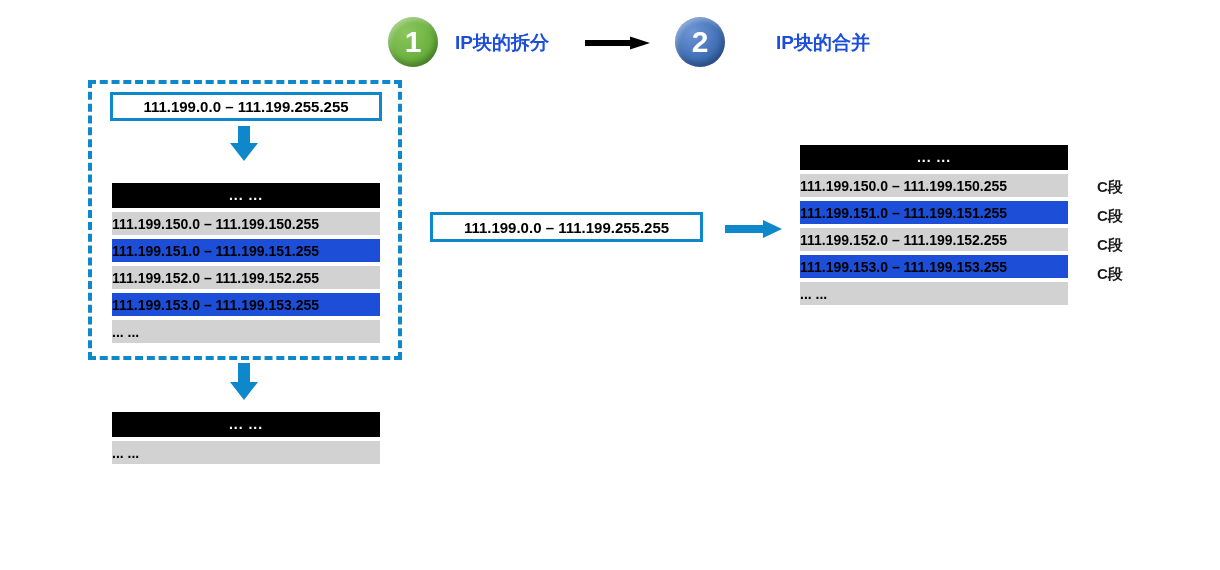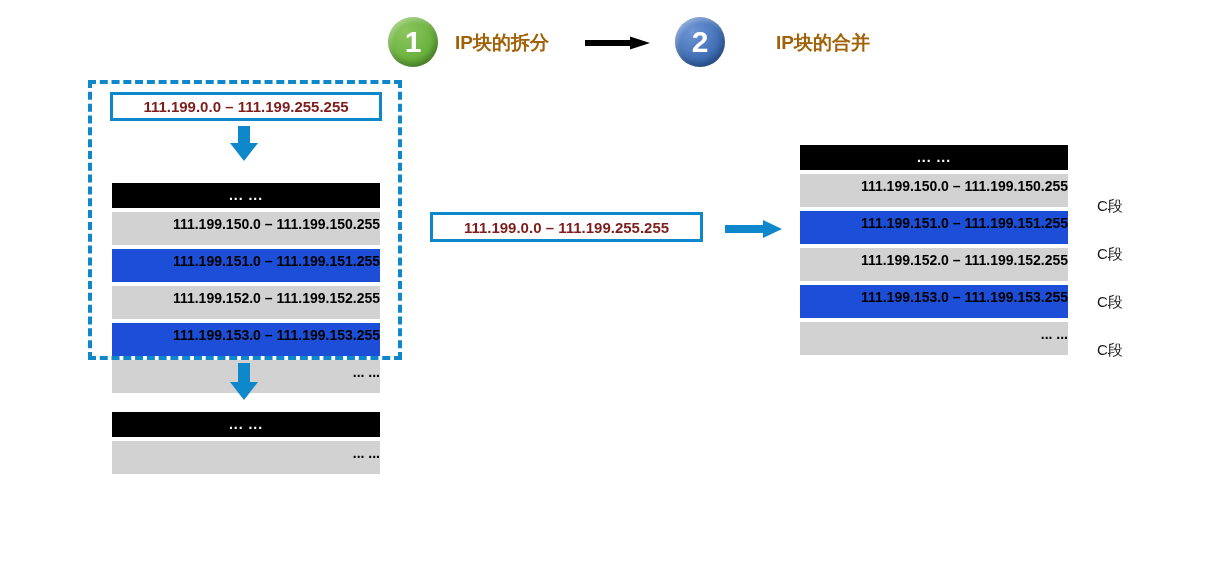--- a/index.html
+++ b/index.html
@@ -19,32 +19,32 @@
     width: 50px; height: 50px;
     border-radius: 50%;
     display: flex; align-items: center; justify-content: center;
     color: #ffffff; font-size: 30px; font-weight: bold;
     box-shadow: inset -2px -4px 6px rgba(0,0,0,0.28), inset 2px 3px 4px rgba(255,255,255,0.35);
   }
   .badge-green { background: radial-gradient(circle at 35% 30%, #8cc55e, #6ab23e 60%, #55a02c); }
   .badge-blue  { background: radial-gradient(circle at 35% 30%, #6e95d4, #3f6eb5 60%, #2d5ba6); }
   .step-label {
     position: absolute;
-    font-size: 19px; font-weight: bold; color: #a16207;
+    font-size: 19px; font-weight: bold; color: #1d4ed8;
     line-height: 26px; white-space: nowrap;
   }
 
   
   .ip-box {
     position: absolute;
     background: #ffffff;
     border: 3px solid #0e88cb;
     box-sizing: border-box;
     display: flex; align-items: center; justify-content: center;
-    font-size: 15px; font-weight: bold; color: #7f1d1d;
+    font-size: 15px; font-weight: bold; color: #000000;
     white-space: nowrap;
   }
 
   
   .dashed-group {
     position: absolute;
     border: 4px dashed #0e88cb;
     box-sizing: border-box;
     background: transparent;
   }
@@ -55,38 +55,37 @@
     display: flex; flex-direction: column;
     row-gap: 4px;
   }
   .t-header {
     height: 25px; line-height: 25px;
     background: #000000; color: #ffffff;
     text-align: center; font-size: 14px; font-weight: bold;
     letter-spacing: 1px;
   }
   .t-row {
-    height: 33px; line-height: 25px;
-    text-align: right; font-size: 14px; font-weight: bold;
+    height: 23px; line-height: 25px;
+    text-align: left; font-size: 14px; font-weight: bold;
     color: #000000; white-space: nowrap;
   }
   .t-dark  { background: #d2d2d2; }
   .t-light { background: #1d4ed8; }
 
   
   .tag-col {
     position: absolute;
     display: flex; flex-direction: column;
     row-gap: 4px;
   }
   .tag {
     height: 25px; line-height: 25px;
-    font-size: 15px; font-weight: normal; color: #1a1a1a;
+    font-size: 15px; font-weight: bold; color: #1a1a1a;
     white-space: nowrap;
-    margin-top: 19px;
   }
 
   svg { display: block; }
 </style>
 </head>
 <body>
 
 <div class="canvas">
 
   <div class="badge badge-green" style="left:388px; top:17px;">

